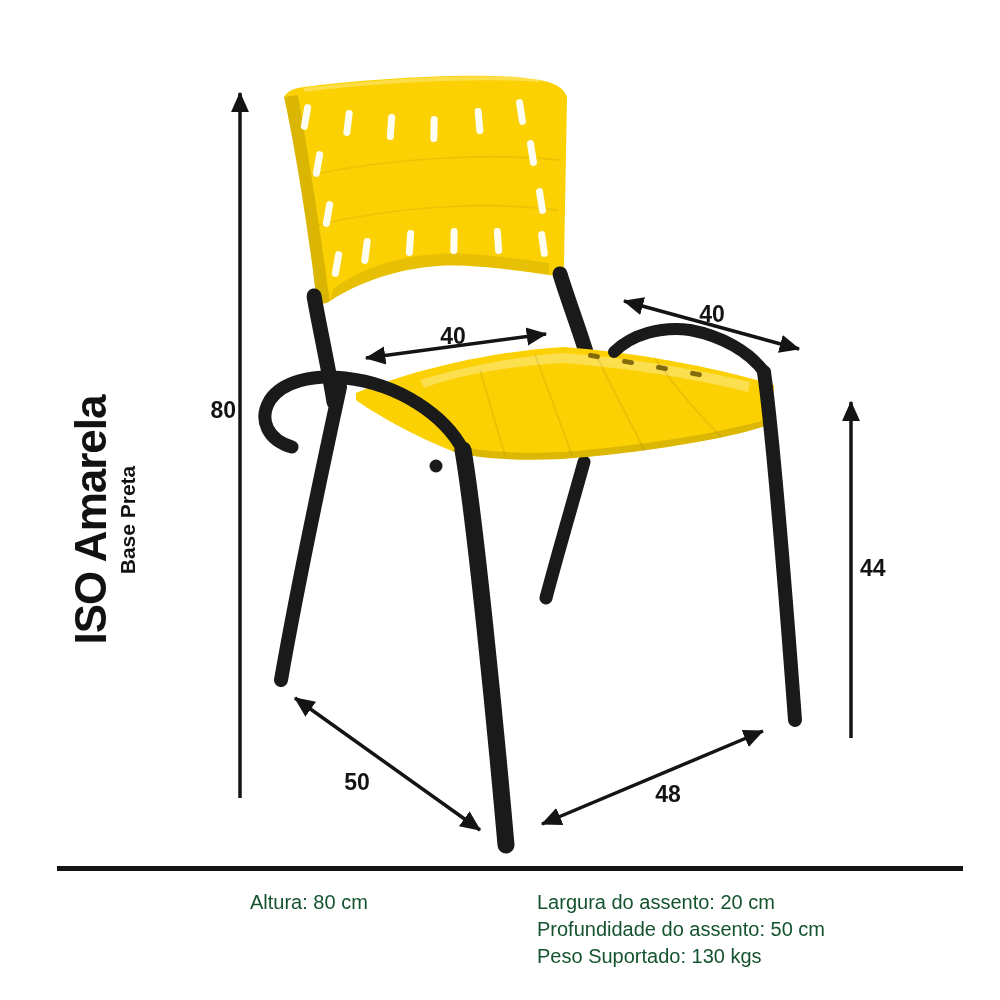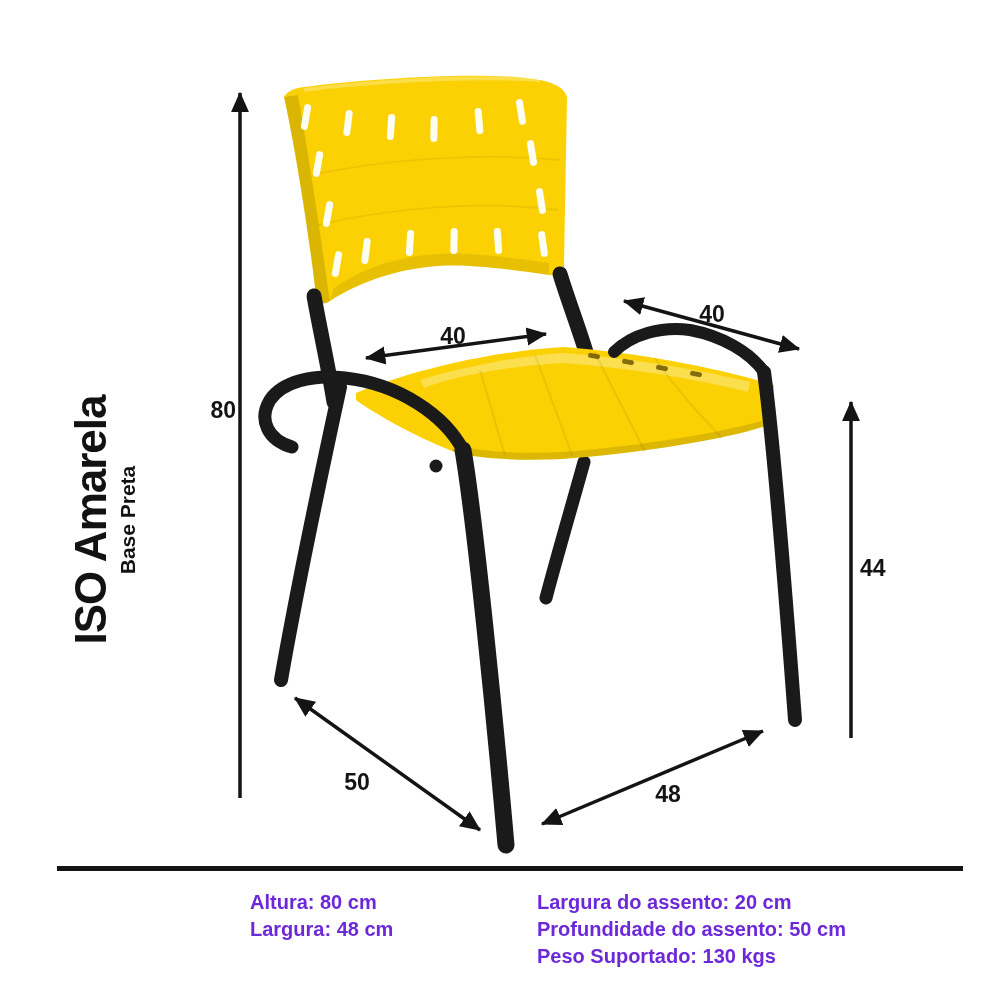--- a/index.html
+++ b/index.html
@@ -11,21 +11,21 @@
   .side-title{
     position:absolute;left:104px;top:520px;
     transform:translate(-50%,-50%) rotate(-90deg);
     text-align:center;white-space:nowrap;
   }
   .side-title-main{font-size:44px;font-weight:700;line-height:1;letter-spacing:-1px;color:#121212}
   .side-title-sub{font-size:21px;font-weight:700;margin-top:3px;color:#121212}
   svg.scene{position:absolute;left:0;top:0;display:block}
   svg text{font-family:"Liberation Sans",sans-serif;font-weight:700;font-size:23px;fill:#141414}
   .divider{position:absolute;left:57px;top:866px;width:906px;height:5px;background:#141414}
-  .spec-col{position:absolute;top:889px;font-size:20px;font-weight:700;line-height:27px;color:#6d28d9}
+  .spec-col{position:absolute;top:889px;font-size:20px;font-weight:400;line-height:27px;color:#14532d}
   .spec-col.general{left:250px}
   .spec-col.seat{left:537px}
   .spec-line{white-space:nowrap}
 </style>
 </head>
 <body>
 
 <div>
 
   <div class="side-title">
@@ -119,21 +119,20 @@
       <text x="357" y="790" text-anchor="middle">50</text>
       <text x="668" y="802" text-anchor="middle">48</text>
     </g>
   </svg>
 
   <div class="divider"></div>
 
   <div>
     <div class="spec-col general">
       <div class="spec-line">Altura: 80 cm</div>
-      <div class="spec-line">Largura: 48 cm</div>
     </div>
     <div class="spec-col seat">
       <div class="spec-line">Largura do assento: 20 cm</div>
       <div class="spec-line">Profundidade do assento: 50 cm</div>
       <div class="spec-line">Peso Suportado: 130 kgs</div>
     </div>
   </div>
 
 </div>
 

